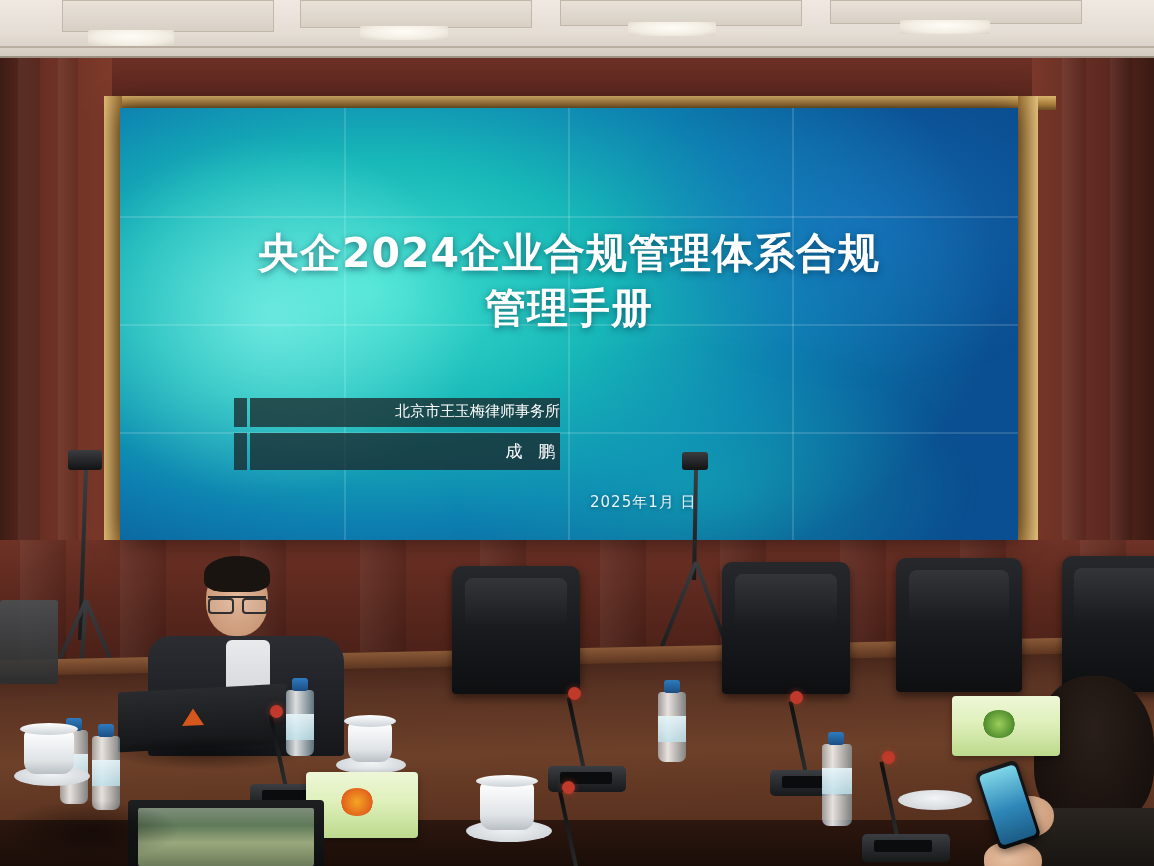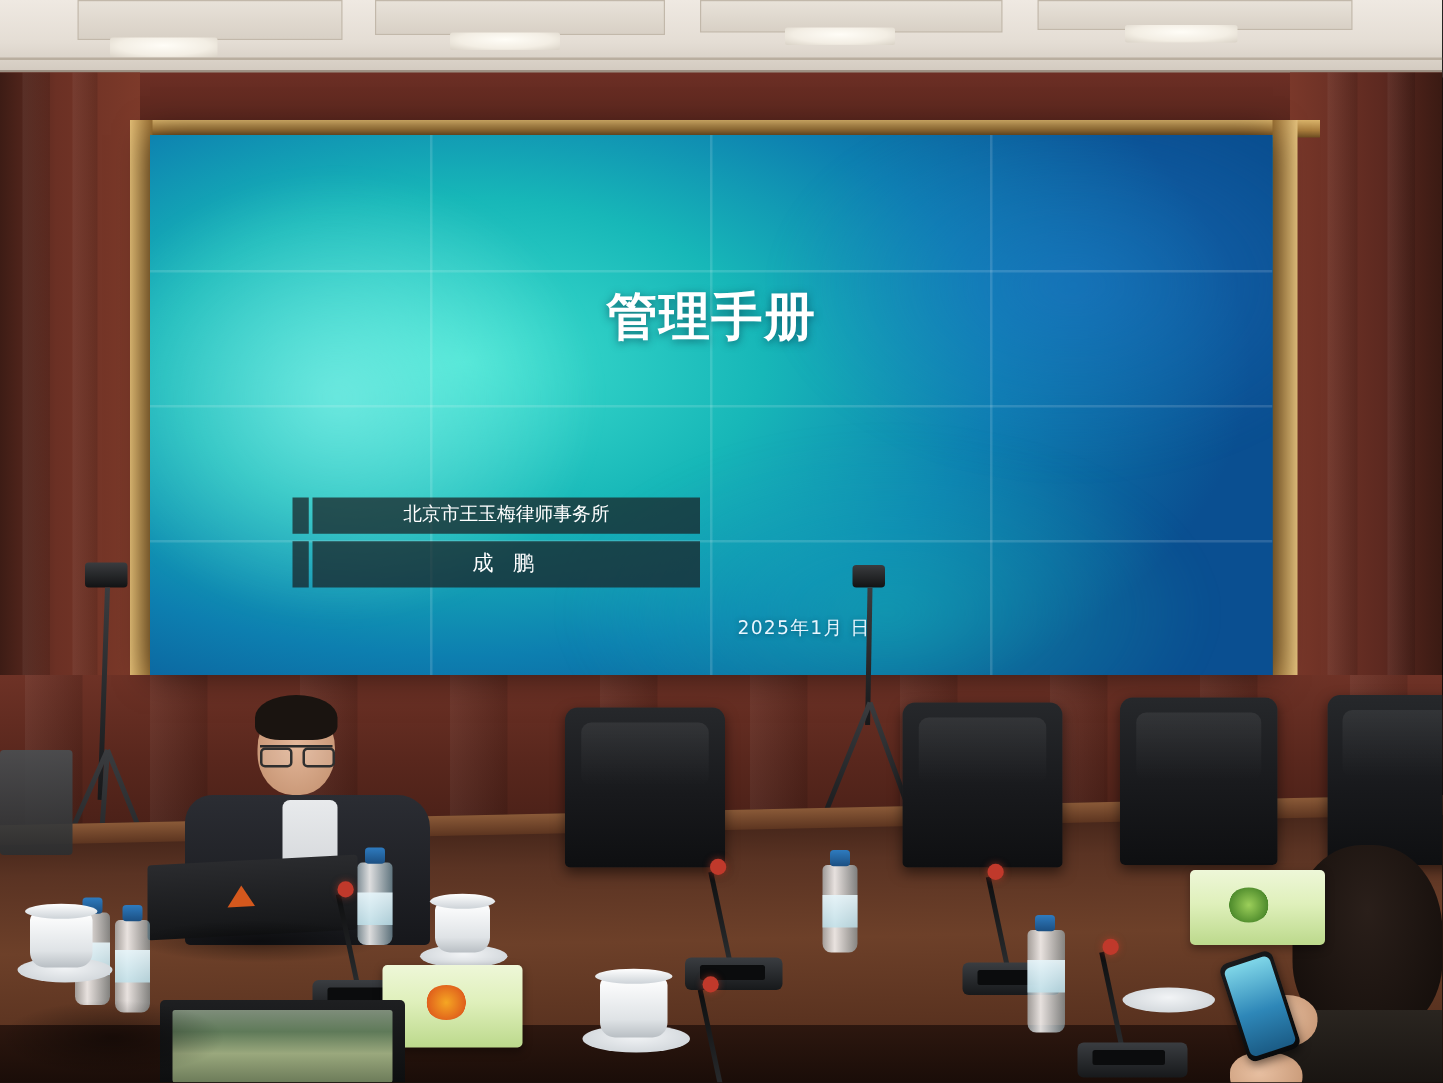--- a/index.html
+++ b/index.html
@@ -129,21 +129,21 @@
   }
   #screen .slide-author-box {
     position: absolute;
     left: 130px; top: 290px;
     width: 310px;
   }
   .author-row {
     position: relative;
     background: rgba(25,30,35,0.72);
     color: #ffffff;
-    text-align: center;
+    text-align: right;
     font-size: 15px;
     line-height: 1.3;
     padding: 4px 0 5px 0;
     margin-bottom: 6px;
     font-family: "DejaVu Sans", "Liberation Sans", sans-serif;
   }
   .author-row .tab {
     position: absolute;
     left: -16px; top: 0; bottom: 0; width: 13px;
     background: rgba(25,30,35,0.72);
@@ -449,20 +449,21 @@
     <div class="glow-c"></div>
 
     <div class="bezel-v" style="left:224px;"></div>
     <div class="bezel-v" style="left:448px;"></div>
     <div class="bezel-v" style="left:672px;"></div>
     <div class="bezel-h" style="top:108px;"></div>
     <div class="bezel-h" style="top:216px;"></div>
     <div class="bezel-h" style="top:324px;"></div>
 
     <div class="slide-title">
+      <div>央企2024企业合规管理体系合规</div>
       <div>管理手册</div>
     </div>
 
     <div class="slide-author-box">
       <div class="author-row">
         <span class="tab"></span>
         <div>北京市王玉梅律师事务所</div>
       </div>
       <div class="author-row name">
         <span class="tab"></span>

